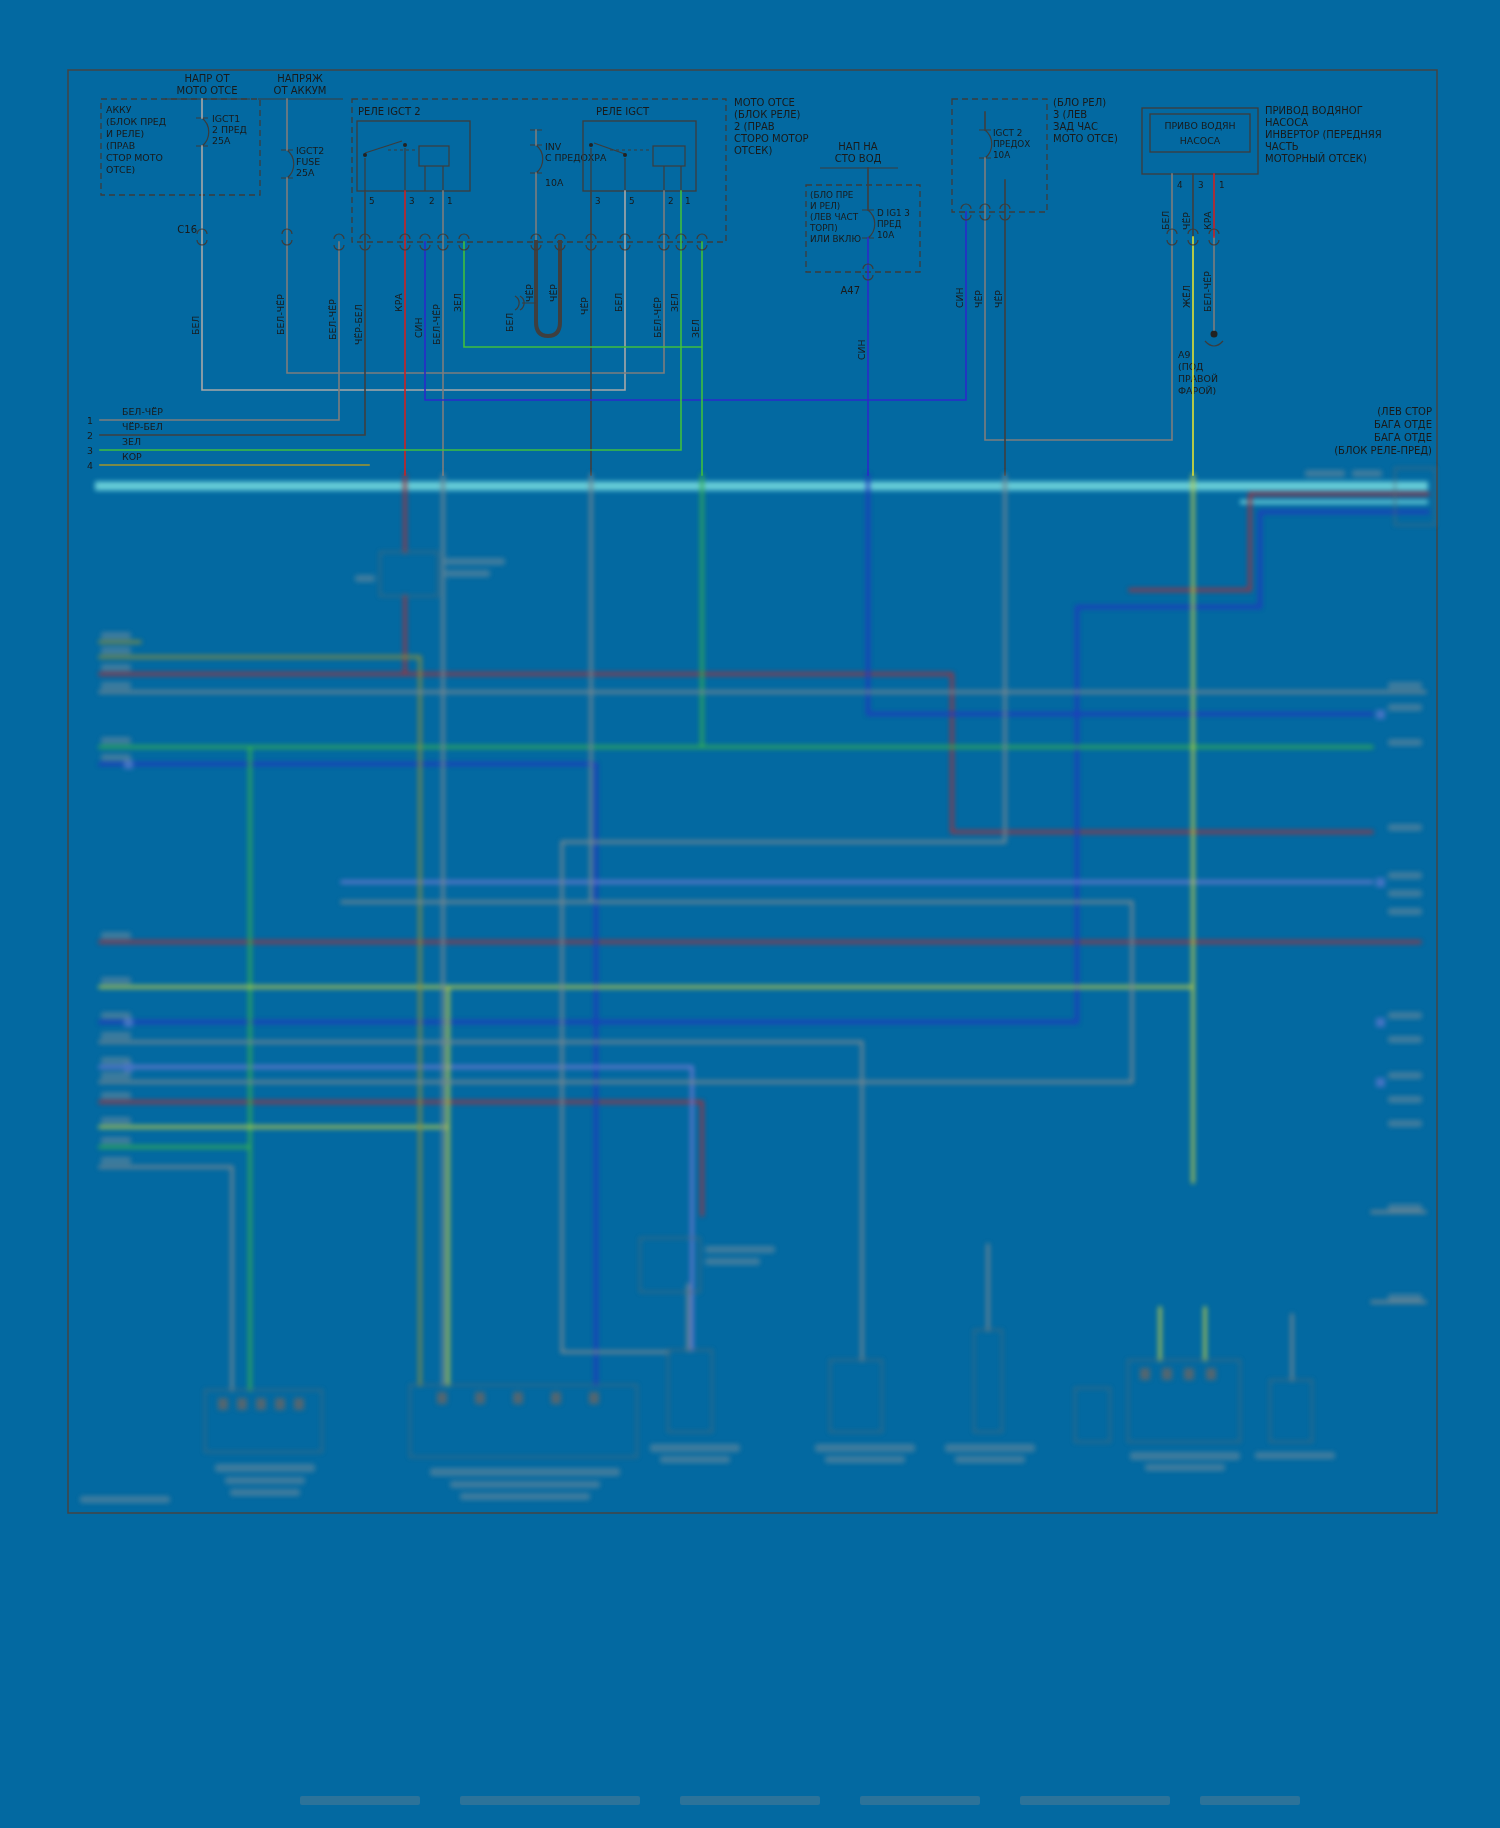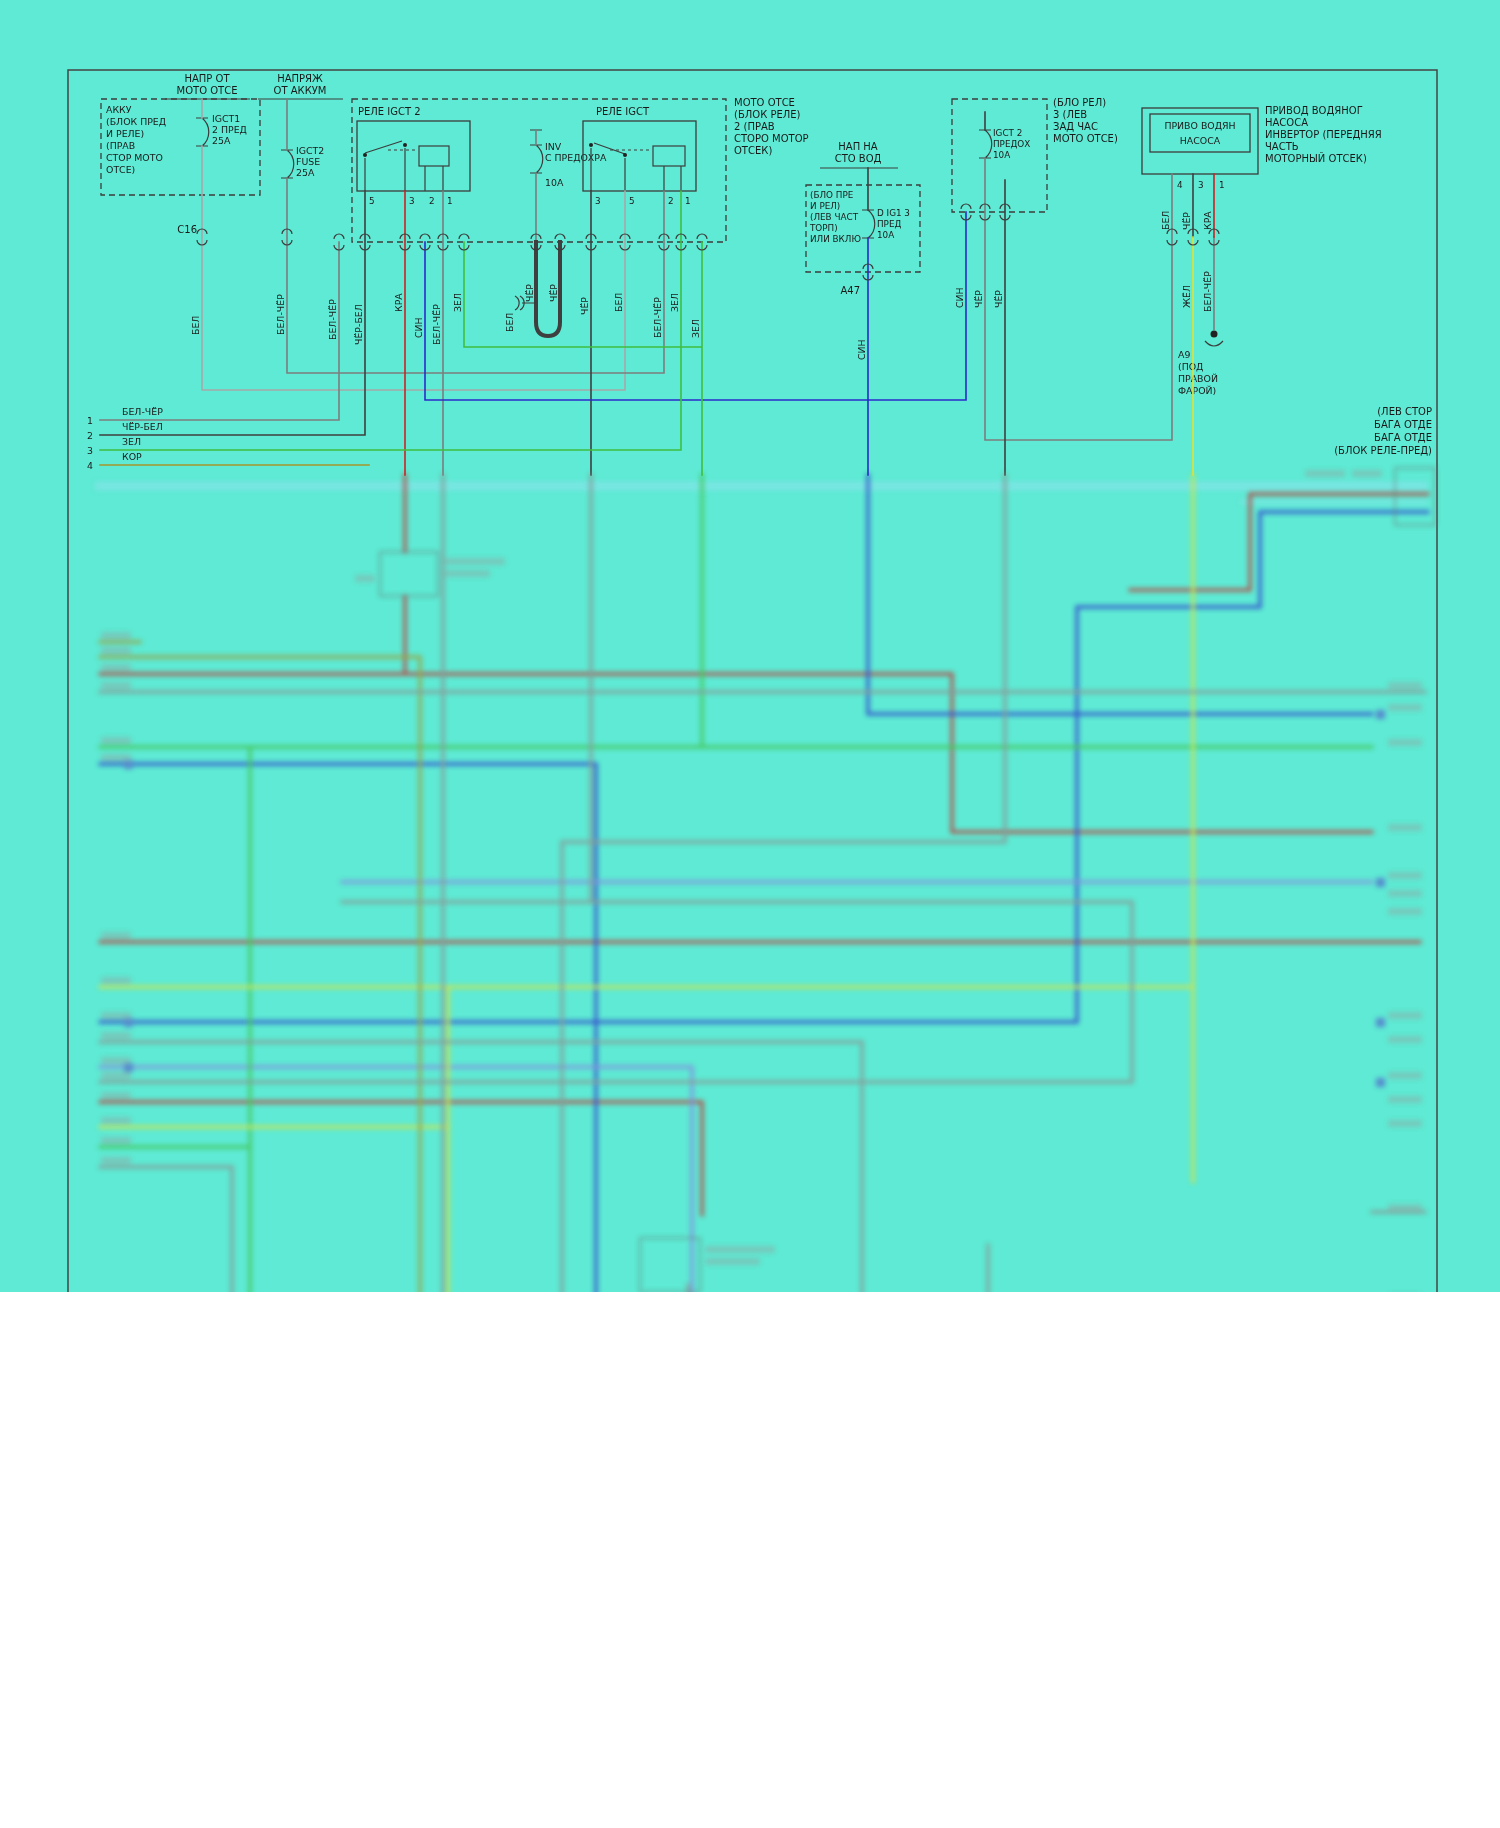--- a/index.html
+++ b/index.html
@@ -1,16 +1,16 @@
 <!DOCTYPE html>
 <html><head>
 <meta charset="utf-8">
 <style>
   html,body{margin:0;padding:0;background:#ffffff;}
-  .page{position:relative;width:1500px;height:1292px;background:#5eead4;overflow:hidden;}
+  .page{position:relative;width:1500px;height:1828px;background:#0369a1;overflow:hidden;}
   svg{display:block;}
   .t{font-family:"DejaVu Sans",sans-serif;fill:#1a1a1a;}
   .f8{font-size:8.8px}.f9{font-size:9.4px}.f10{font-size:10px}
   .mid{text-anchor:middle}.end{text-anchor:end}
   .bx{fill:none;stroke:#3c3c3c;stroke-width:1.3}
   .bxl{fill:none;stroke:#6a6a6a;stroke-width:1.2}
   .dsh{stroke-dasharray:6 4}
   .w{fill:none;stroke-width:1.6;stroke-linecap:square}
   .w2{fill:none;stroke-width:3;stroke-linecap:square}
   .wthk{fill:none;stroke-width:4;stroke-linecap:square}

